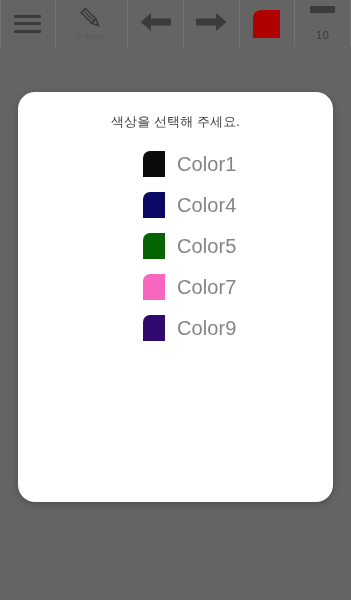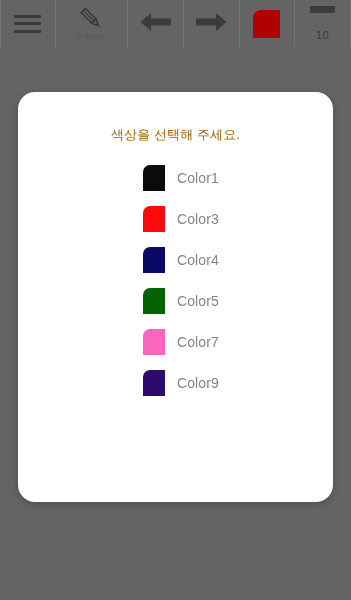--- a/index.html
+++ b/index.html
@@ -118,26 +118,26 @@
     top: 92px;
     width: 315px;
     height: 410px;
     background: #ffffff;
     border-radius: 17px;
     box-sizing: border-box;
     box-shadow: 0 2px 7px rgba(0,0,0,0.22);
     overflow: hidden;
   }
   .dialog-title {
-    margin: 13px;
+    margin: 0;
     padding-top: 21px;
     text-align: center;
     font-size: 13px;
     font-weight: 400;
-    color: #a16207;
+    color: #404040;
     letter-spacing: 0.1px;
   }
 
   .color-list {
     margin: 0;
     padding: 0;
     list-style: none;
     margin-top: 12px;
   }
   .color-row {
@@ -149,21 +149,21 @@
     cursor: pointer;
   }
   .swatch {
     width: 22px;
     height: 26px;
     border-top-left-radius: 7px;
     flex: 0 0 auto;
   }
   .color-label {
     margin-left: 12px;
-    font-size: 14px;
+    font-size: 20px;
     color: #848484;
     letter-spacing: 0.1px;
     line-height: 16px;
   }
 </style>
 </head>
 <body>
 
 <div id="app">
 
@@ -220,24 +220,20 @@
   </div>
 
   <div class="dialog">
     <h1 class="dialog-title">색상을 선택해 주세요.</h1>
     <ul class="color-list">
         <li class="color-row">
           <span class="swatch" style="background: rgb(11, 11, 11);"></span>
           <span class="color-label">Color1</span>
         </li>
         <li class="color-row">
-          <span class="swatch" style="background: rgb(250, 10, 10);"></span>
-          <span class="color-label">Color3</span>
-        </li>
-        <li class="color-row">
           <span class="swatch" style="background: rgb(10, 10, 100);"></span>
           <span class="color-label">Color4</span>
         </li>
         <li class="color-row">
           <span class="swatch" style="background: rgb(4, 100, 4);"></span>
           <span class="color-label">Color5</span>
         </li>
         <li class="color-row">
           <span class="swatch" style="background: rgb(248, 102, 192);"></span>
           <span class="color-label">Color7</span>

